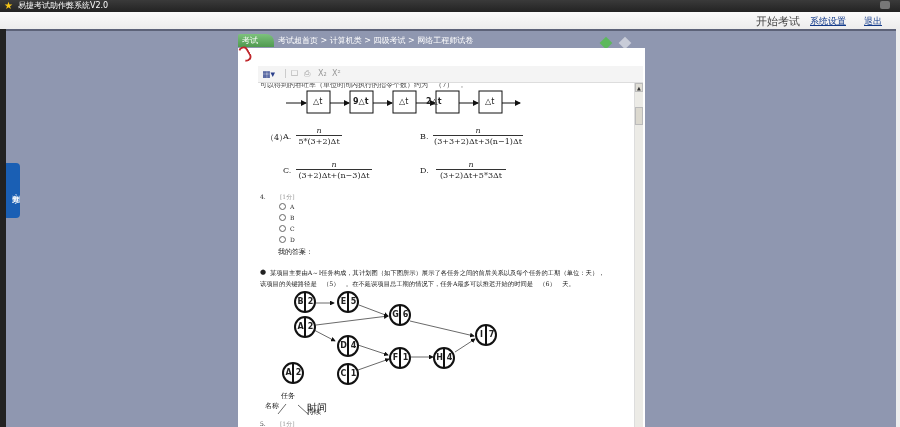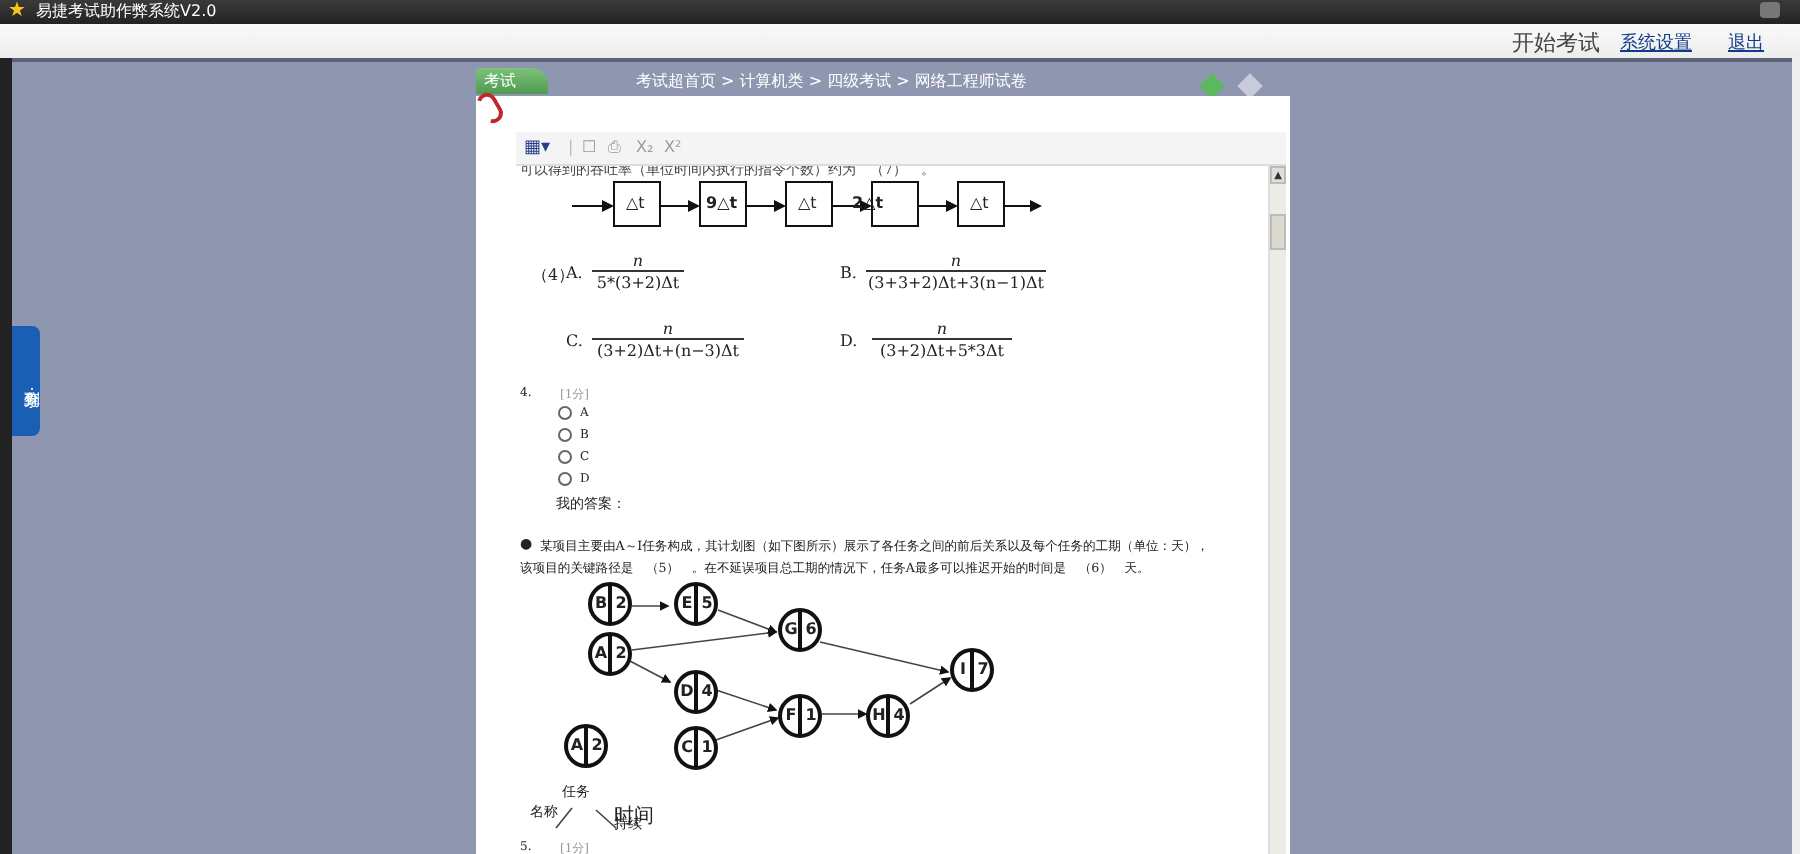--- a/index.html
+++ b/index.html
@@ -9,21 +9,21 @@
     .titlebar .winbtn { position: absolute; right: 10px; top: 1px; width: 10px; height: 8px; background: #777; border-radius: 2px; }
     .topbar { position: absolute; left: 0; top: 12px; width: 900px; height: 21px; background: linear-gradient(#fafafa, #eaeaea); border-bottom: 1px solid #c8c8c8; }
     .topbar .start { position: absolute; left: 756px; top: 2px; font-size: 11px; color: #444; }
     .topbar .link { position: absolute; top: 3px; font-size: 9px; color: #123a8a; text-decoration: underline; cursor: pointer; }
     .leftbar { position: absolute; left: 0; top: 29px; width: 6px; height: 398px; background: #222; }
     .frame { position: absolute; left: 6px; top: 29px; width: 890px; height: 398px; background: #8f97b0; border-top: 2px solid #5c6278; }
     .rightedge { position: absolute; right: 0; top: 29px; width: 4px; height: 398px; background: #eee; }
     .share { position: absolute; left: 6px; top: 163px; width: 14px; height: 55px; background: #1a5fb4; border-radius: 0 4px 4px 0; color: #fff; font-size: 8px; line-height: 9px; text-align: center; padding-top: 4px; writing-mode: vertical-rl; }
     .navbar { position: absolute; left: 238px; top: 33px; width: 410px; height: 15px; text-decoration: underline; }
     .exam-tab { position: absolute; left: 0; top: 1px; width: 36px; height: 13px; background: linear-gradient(#7dc27d, #4f9a4f); color: #fff; font-size: 8px; line-height: 13px; padding-left: 4px; border-radius: 2px 8px 0 0; }
-    .crumbs { position: absolute; left: 40px; top: 2px; font-size: 8px; color: #fff; white-space: nowrap; margin-left: 40px; }
+    .crumbs { position: absolute; left: 40px; top: 2px; font-size: 8px; color: #fff; white-space: nowrap; }
     .nav-icons { position: absolute; left: 362px; top: 1px; }
     .nav-icons span { display: inline-block; width: 12px; height: 12px; margin-right: 2px; transform: rotate(45deg) scale(0.75); }
     .paper { position: absolute; left: 238px; top: 48px; width: 407px; height: 379px; background: #fff; }
     .clip { position: absolute; left: 2px; top: -2px; width: 10px; height: 16px; border: 2px solid #c0282d; border-radius: 6px; border-left-color: transparent; transform: rotate(-30deg); }
     .toolbar { position: absolute; left: 20px; top: 18px; width: 385px; height: 17px; background: #f4f4f4; border-bottom: 1px solid #ddd; }
     .toolbar .tb { position: absolute; top: 3px; font-size: 8px; color: #999; }
     .content { position: absolute; left: 20px; top: 35px; width: 376px; height: 344px; overflow: hidden; font-family: "DejaVu Serif", "Liberation Serif", serif; color: #222; font-size: 7px; }
     .scroll { position: absolute; left: 396px; top: 35px; width: 9px; height: 344px; background: #ecebe6; border-left: 1px solid #ddd; }
     .scroll .up { position: absolute; left: 0; top: 0; width: 8px; height: 9px; background: #e0ded6; border: 1px solid #bbb; font-size: 5px; text-align: center; line-height: 8px; color: #333; }
     .scroll .thumb { position: absolute; left: 0; top: 24px; width: 8px; height: 18px; background: #dcd9cf; border: 1px solid #bbb; }

